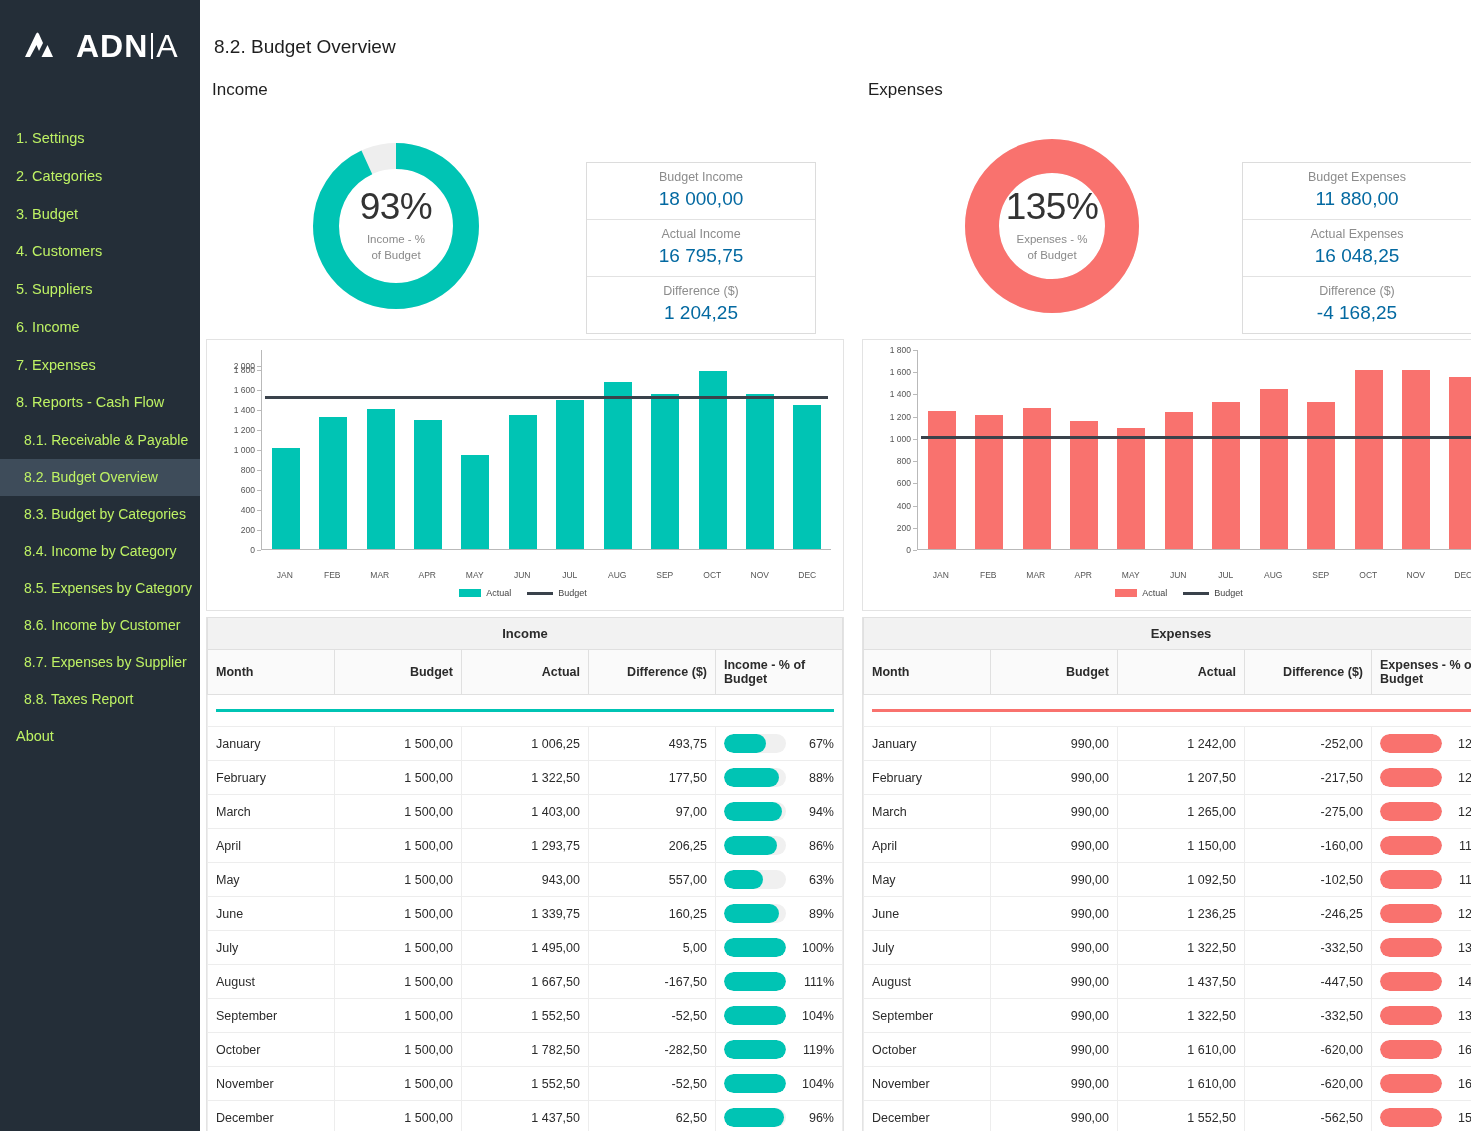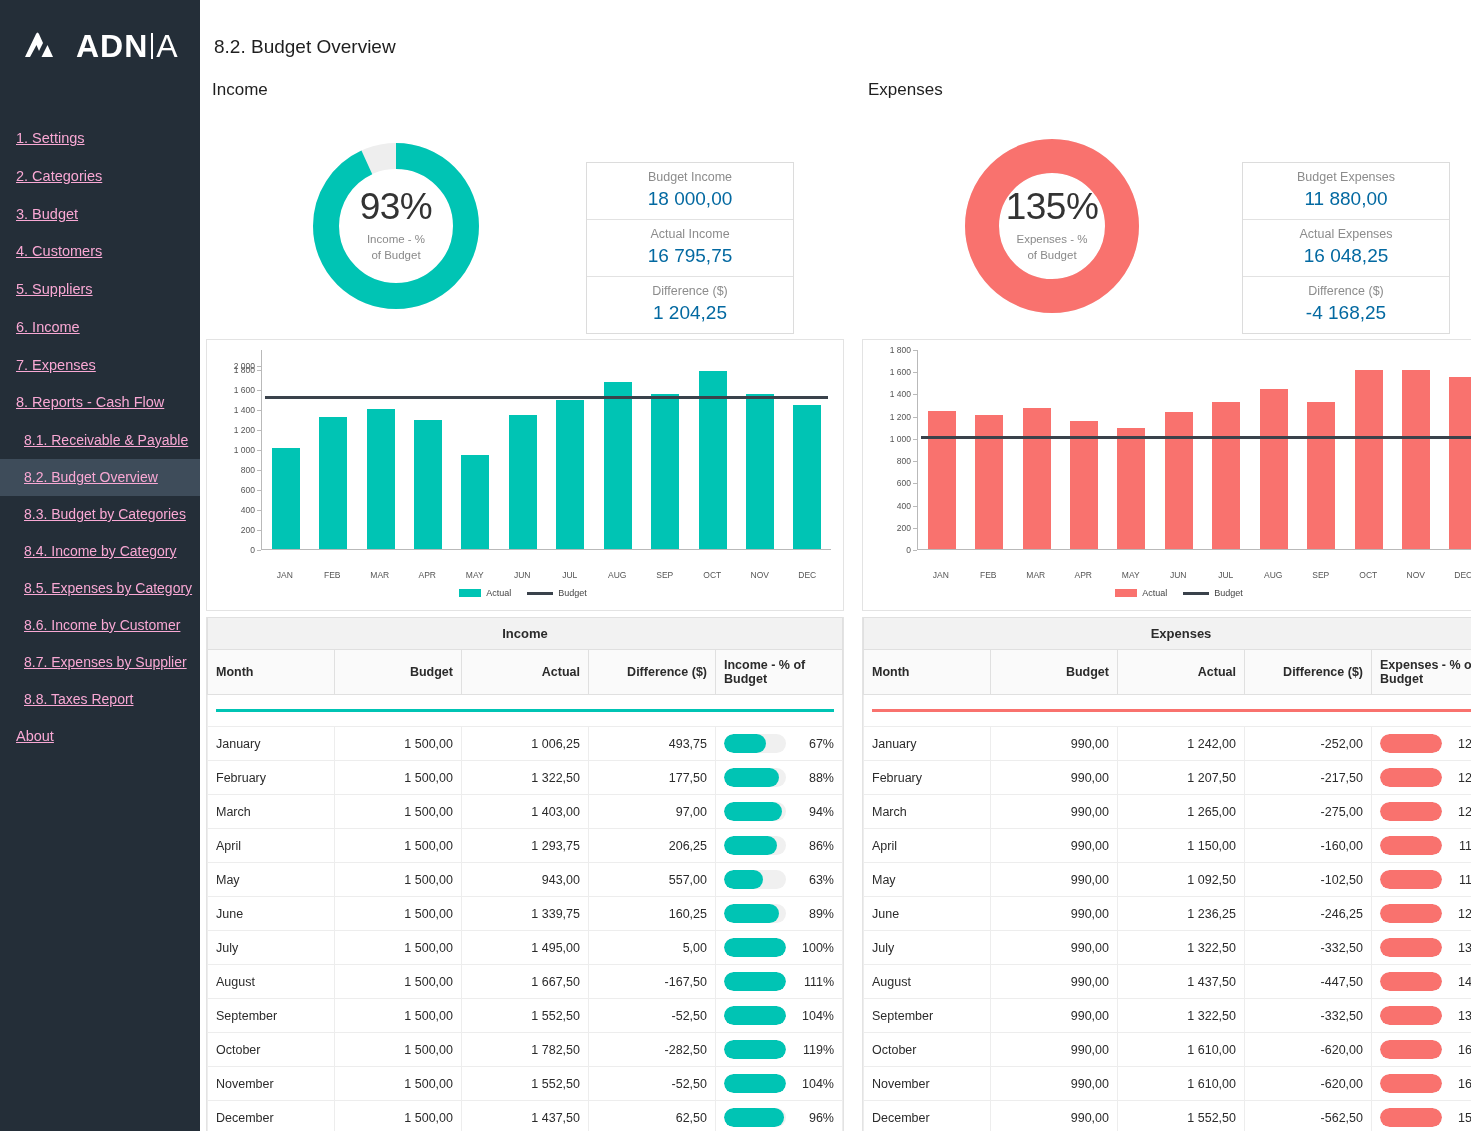--- a/index.html
+++ b/index.html
@@ -25,23 +25,23 @@
   .logo-text {
     color: #ffffff; font-size: 32px; letter-spacing: 1px;
     font-weight: 400; display: flex; align-items: center;
   }
   .logo-text .sep {
     display: inline-block; width: 2px; height: 26px;
     background: #fff; margin: 0 3px;
   }
   .nav { margin-top: 28px; }
   .nav-item {
-    color: #f9a8d4; font-size: 14.5px;
+    color: #bef264; font-size: 14.5px;
     padding: 8px 0 8px 16px; line-height: 1.5;
-    cursor: pointer; white-space: nowrap; text-decoration: underline;
+    cursor: pointer; white-space: nowrap;
   }
   .nav-item.sub { padding-left: 24px; font-size: 14px; }
   .nav-item.active { background: #3e4c5a; }
 
   
   .main { flex: 1; height: 1131px; background: #ffffff; position: relative; }
   .page-title {
     font-size: 19px; color: #1f1f1f;
     padding: 36px 0 0 14px; font-weight: 400;
   }
@@ -61,21 +61,21 @@
   .donut svg { display: block; }
   .donut-center {
     position: absolute; inset: 0; display: flex;
     flex-direction: column; align-items: center; justify-content: center;
   }
   .donut-pct { font-size: 37px; color: #333; line-height: 1; letter-spacing: -0.5px; }
   .donut-label {
     font-size: 11.5px; color: #8a8a8a; text-align: center;
     line-height: 1.35; margin-top: 7px;
   }
-  .kpi-table { width: 208px; border: 1px solid #dcdcdc; background: #fff; margin-top: 44px; }
+  .kpi-table { width: 230px; border: 1px solid #dcdcdc; background: #fff; margin-top: 44px; }
   .kpi-cell { border-bottom: 1px solid #e2e2e2; padding: 7px 10px 9px; text-align: center; }
   .kpi-cell:last-child { border-bottom: none; }
   .kpi-cap { font-size: 12.5px; color: #8c8c8c; margin-bottom: 4px; }
   .kpi-val { font-size: 19px; color: #0369a1; }
 
   
   .chart-card {
     border: 1px solid #e3e3e3; background: #fff;
     height: 272px; margin-top: 6px; position: relative;
     padding: 10px 12px 6px 8px;

